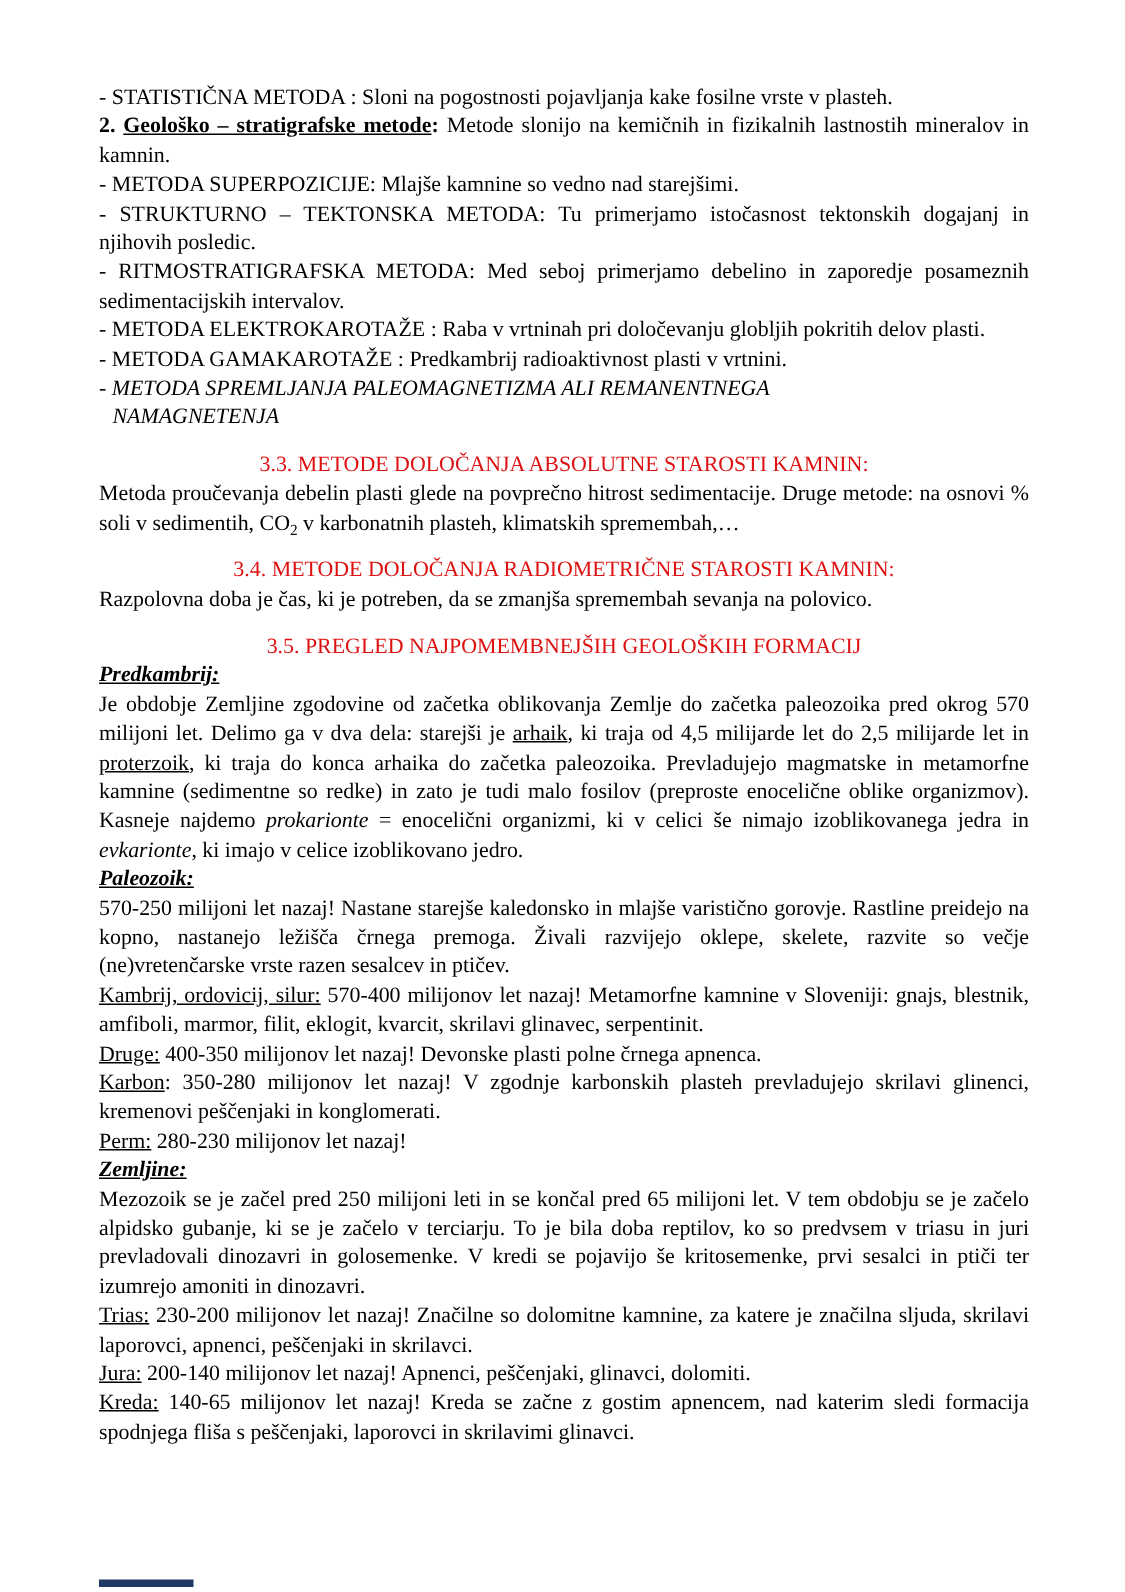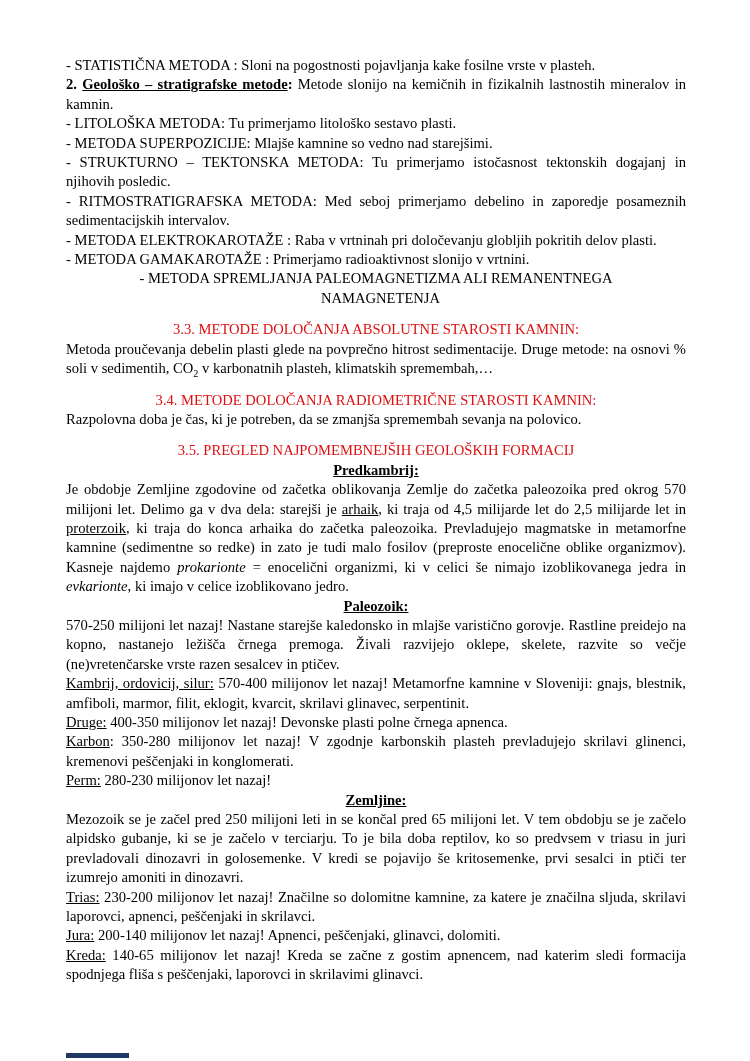--- a/index.html
+++ b/index.html
@@ -23,21 +23,21 @@
   }
   .content{
     position:absolute;
     left:66px;top:56px;
     width:620px;
     font-size:14.6px;
     line-height:19.4px;
   }
   .blk{margin:0;padding:0;}
   .blk.p{text-align:justify;}
-  .blk.left{text-align:center;}
+  .blk.left{text-align:left;font-style:italic;}
   .blk.heading{color:var(--red);text-align:center;}
   .blk.spacer{height:12px;}
   .blk.indent{padding-left:9px;}
   .b{font-weight:bold;}
   .u{text-decoration:underline;}
   .i{font-style:italic;}
   .sub{vertical-align:sub;font-size:0.7em;line-height:0;}
   .footer-mark{
     position:absolute;
     left:66px;top:1053px;
@@ -45,26 +45,25 @@
     background:var(--footer);
   }
 </style>
 </head>
 <body>
 
 <div class="page">
   <div class="content">
       <div class="blk p"><span>- STATISTIČNA METODA : Sloni na pogostnosti pojavljanja kake fosilne vrste v plasteh.</span></div>
       <div class="blk p"><span class="b">2. </span><span class="b u">Geološko – stratigrafske metode</span><span class="b">:</span><span> Metode slonijo na kemičnih in fizikalnih lastnostih mineralov in kamnin.</span></div>
-      <div class="blk p"><span>- LITOLOŠKA METODA: Tu primerjamo litološko sestavo plasti.</span></div>
       <div class="blk p"><span>- METODA SUPERPOZICIJE: Mlajše kamnine so vedno nad starejšimi.</span></div>
       <div class="blk p"><span>- STRUKTURNO – TEKTONSKA METODA: Tu primerjamo istočasnost tektonskih dogajanj in njihovih posledic.</span></div>
       <div class="blk p"><span>- RITMOSTRATIGRAFSKA METODA: Med seboj primerjamo debelino in zaporedje posameznih sedimentacijskih intervalov.</span></div>
       <div class="blk p"><span>- METODA ELEKTROKAROTAŽE : Raba v vrtninah pri določevanju globljih pokritih delov plasti.</span></div>
-      <div class="blk p"><span>- METODA GAMAKAROTAŽE : Primerjamo radioaktivnost slonijo v vrtnini.</span></div>
+      <div class="blk p"><span>- METODA GAMAKAROTAŽE : Predkambrij radioaktivnost plasti v vrtnini.</span></div>
       <div class="blk left"><span>- METODA SPREMLJANJA PALEOMAGNETIZMA ALI REMANENTNEGA</span></div>
       <div class="blk left indent"><span>NAMAGNETENJA</span></div>
       <div class="blk spacer"></div>
       <div class="blk heading"><span>3.3. METODE DOLOČANJA ABSOLUTNE STAROSTI KAMNIN:</span></div>
       <div class="blk p"><span>Metoda proučevanja debelin plasti glede na povprečno hitrost sedimentacije. Druge metode: na osnovi % soli v sedimentih, CO</span><span class="sub">2</span><span> v karbonatnih plasteh, klimatskih spremembah,…</span></div>
       <div class="blk spacer"></div>
       <div class="blk heading"><span>3.4. METODE DOLOČANJA RADIOMETRIČNE STAROSTI KAMNIN:</span></div>
       <div class="blk p"><span>Razpolovna doba je čas, ki je potreben, da se zmanjša spremembah sevanja na polovico.</span></div>
       <div class="blk spacer"></div>
       <div class="blk heading"><span>3.5. PREGLED NAJPOMEMBNEJŠIH GEOLOŠKIH FORMACIJ</span></div>

